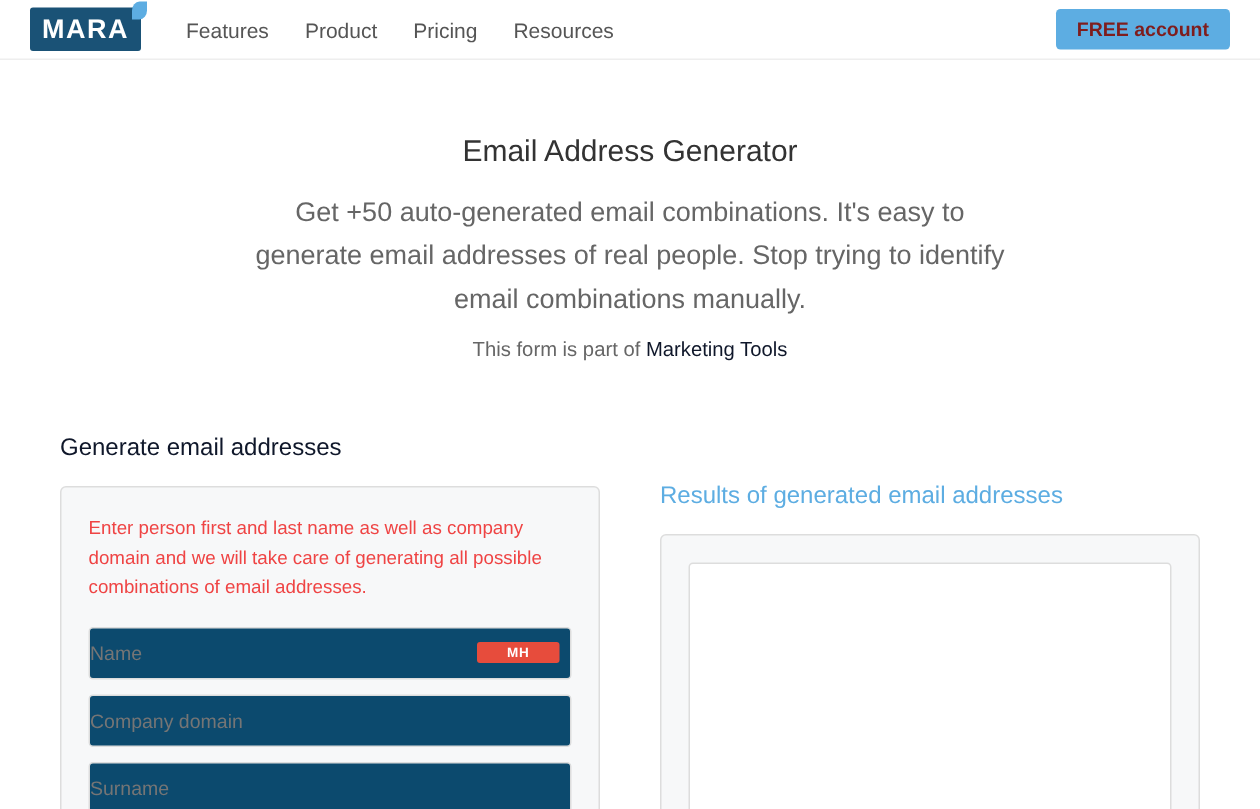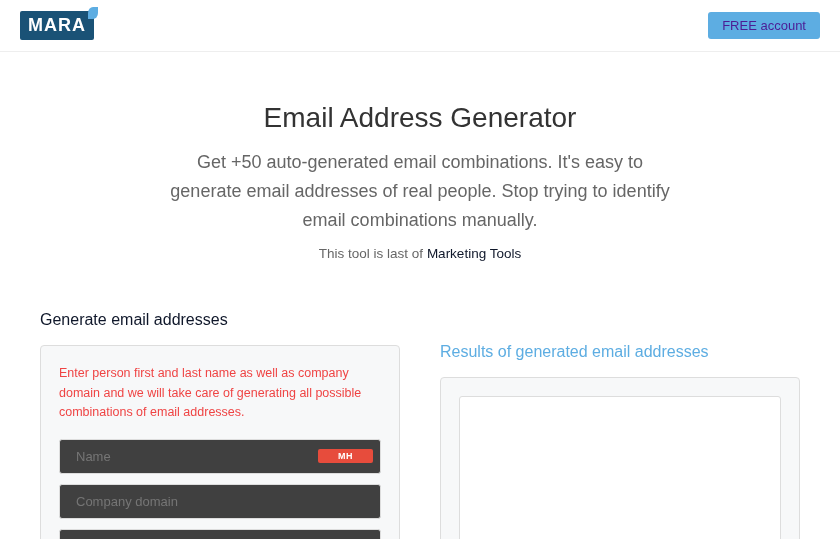--- a/index.html
+++ b/index.html
@@ -3,21 +3,21 @@
   <meta charset="utf-8">
   <style>
     * { box-sizing: border-box; margin: 0; padding: 0; }
     body { font-family: 'Helvetica Neue', Helvetica, Arial, sans-serif; background: #fff; color: #333; font-size: 14px; }
 
     
     .navbar {
       display: flex;
       align-items: center;
       padding: 0 20px;
-      height: 52px;
+      height: 40px;
       border-bottom: 1px solid #eee;
       background: #fff;
     }
     .navbar-logo {
       display: flex;
       align-items: center;
       margin-right: 30px;
     }
     .logo-box {
       background: #1a5276;
@@ -48,43 +48,43 @@
       color: #555;
       text-decoration: none;
       font-size: 14px;
       cursor: pointer;
     }
     .navbar-cta {
       margin-left: auto;
     }
     .btn-free {
       background: #5dade2;
-      color: #4c1d95;
+      color: #7f1d1d;
       border: none;
       padding: 6px 14px;
       border-radius: 3px;
       font-size: 13px;
       cursor: pointer;
-      font-weight: 400;
+      font-weight: 700;
     }
 
     
     .main-content {
       max-width: 800px;
       margin: 0 auto;
       padding: 50px 20px 40px;
     }
 
     
     .hero {
       text-align: center;
       margin-bottom: 50px;
     }
     .hero-title {
-      font-size: 28px;
+      font-size: 20px;
       font-weight: 400;
       color: #333;
       margin-bottom: 14px;
     }
     .hero-desc {
       font-size: 18px;
       color: #666;
       line-height: 1.6;
       max-width: 520px;
       margin: 0 auto 12px;
@@ -134,26 +134,26 @@
       color: #ef4444;
       line-height: 1.55;
       margin-bottom: 16px;
     }
     .input-wrapper {
       position: relative;
       margin-bottom: 10px;
     }
     .form-input {
       width: 100%;
-      padding: 9px 16px;
+      padding: 9px 0;
       border: 1px solid #ddd;
       border-radius: 3px;
       font-size: 13px;
       color: #999;
-      background: #404040;
+      background: #0c4a6e;
       outline: none;
     }
     .name-badge {
       position: absolute;
       right: 8px;
       top: 50%;
       transform: translateY(-50%);
       background: #e74c3c;
       color: #fff;
       font-size: 9px;
@@ -192,32 +192,38 @@
 </head>
 <body>
 
 <nav class="navbar">
   <div class="navbar-logo">
     <div class="logo-box">
       <span>MARA</span>
       <span class="logo-leaf"></span>
     </div>
   </div>
+  <div class="nav-links">
+    <a class="nav-link">Features</a>
+    <a class="nav-link">Product</a>
+    <a class="nav-link">Pricing</a>
+    <a class="nav-link">Resources</a>
+  </div>
   <div class="navbar-cta">
     <button class="btn-free">FREE account</button>
   </div>
 </nav>
 
 <div class="main-content">
 
   <div class="hero">
     <h1 class="hero-title">Email Address Generator</h1>
     <p class="hero-desc">Get +50 auto-generated email combinations. It's easy to generate email addresses of real people. Stop trying to identify email combinations manually.</p>
     <p class="hero-tool-link">
-      <span>This tool is last of </span><a href="#">Marketing Tools</a>
+      <span>This form is part of </span><a href="#">Marketing Tools</a>
     </p>
   </div>
 
   <div class="two-col">
 
     <div class="col-left">
       <h2 class="col-title">Generate email addresses</h2>
       <div class="form-panel">
         <p class="form-desc">Enter person first and last name as well as company domain and we will take care of generating all possible combinations of email addresses.</p>
 

